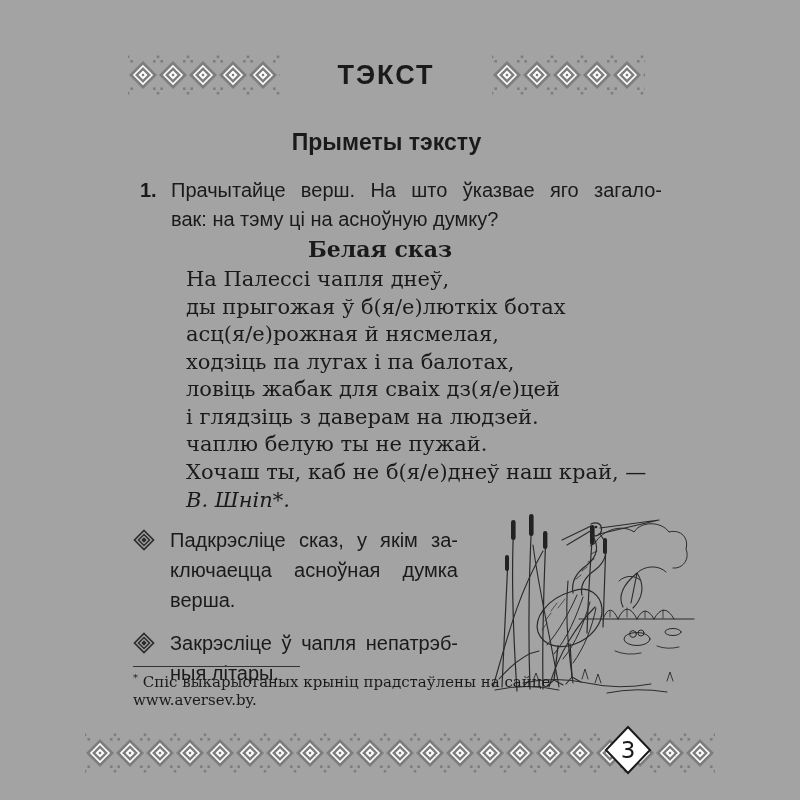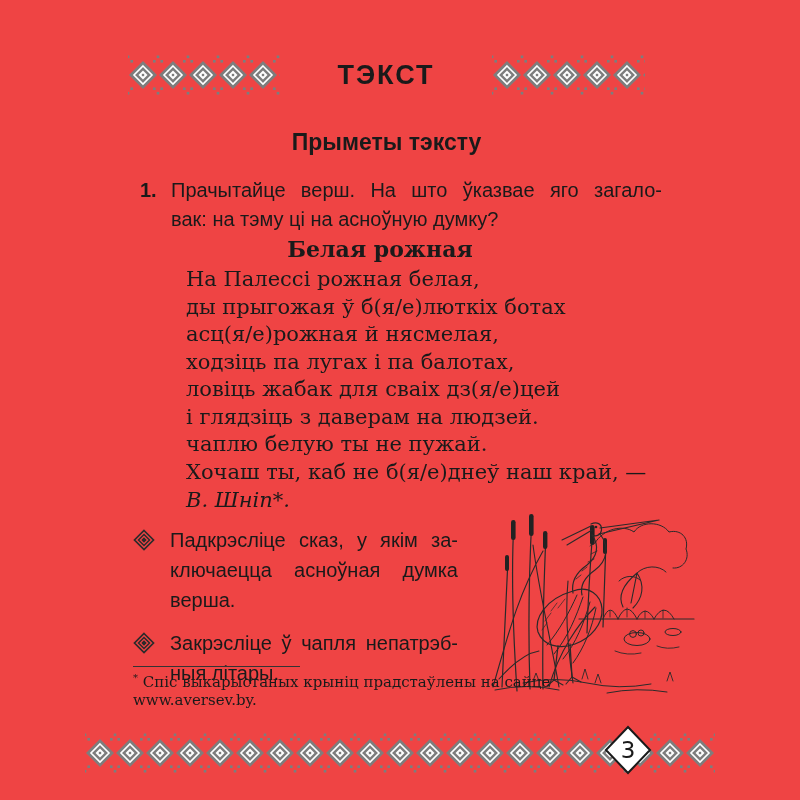--- a/index.html
+++ b/index.html
@@ -1,16 +1,16 @@
 <!DOCTYPE html>
 <html><head>
 <meta charset="utf-8">
 <style>
   html,body{margin:0;padding:0;background:#fff;}
-  #page{position:relative;width:800px;height:800px;background:#ef4444;overflow:hidden;
+  #page{position:relative;width:800px;height:800px;background:#a3a3a3;overflow:hidden;
         font-family:"Liberation Sans",sans-serif;color:#1a1a1a;}
 
   .abs{position:absolute;}
 
   
   #band-top-left{left:128px;top:55px;width:152px;height:40px;}
   #page-title{left:280px;top:56px;width:212px;height:38px;line-height:38px;
               font-size:27px;font-weight:bold;letter-spacing:2px;text-align:center;}
   #band-top-right{left:492px;top:55px;width:153px;height:40px;}
 
@@ -112,23 +112,23 @@
 
   <div class="abs" id="exercise">
     <div class="num">1.</div>
     <div class="just-lines">
         <div>Прачытайце верш. На што ўказвае яго загало-</div>
         <div>вак: на тэму ці на асноўную думку?</div>
       </div>
   </div>
 
   <div class="abs" id="poem">
-    <div class="poem-title">Белая рожная</div>
+    <div class="poem-title">Белая сказ</div>
     <div>
-        <div class="poem-line">На Палессі рожная белая,</div>
+        <div class="poem-line">На Палессі чапля днеў,</div>
         <div class="poem-line">ды прыгожая ў б(я/е)люткіх ботах</div>
         <div class="poem-line">асц(я/е)рожная й нясмелая,</div>
         <div class="poem-line">ходзіць па лугах і па балотах,</div>
         <div class="poem-line">ловіць жабак для сваіх дз(я/е)цей</div>
         <div class="poem-line">і глядзіць з даверам на людзей.</div>
         <div class="poem-line">чаплю белую ты не пужай.</div>
         <div class="poem-line">Хочаш ты, каб не б(я/е)днеў наш край, —</div>
       </div>
     <div class="poem-author">В. Шніп*.</div>
   </div>

